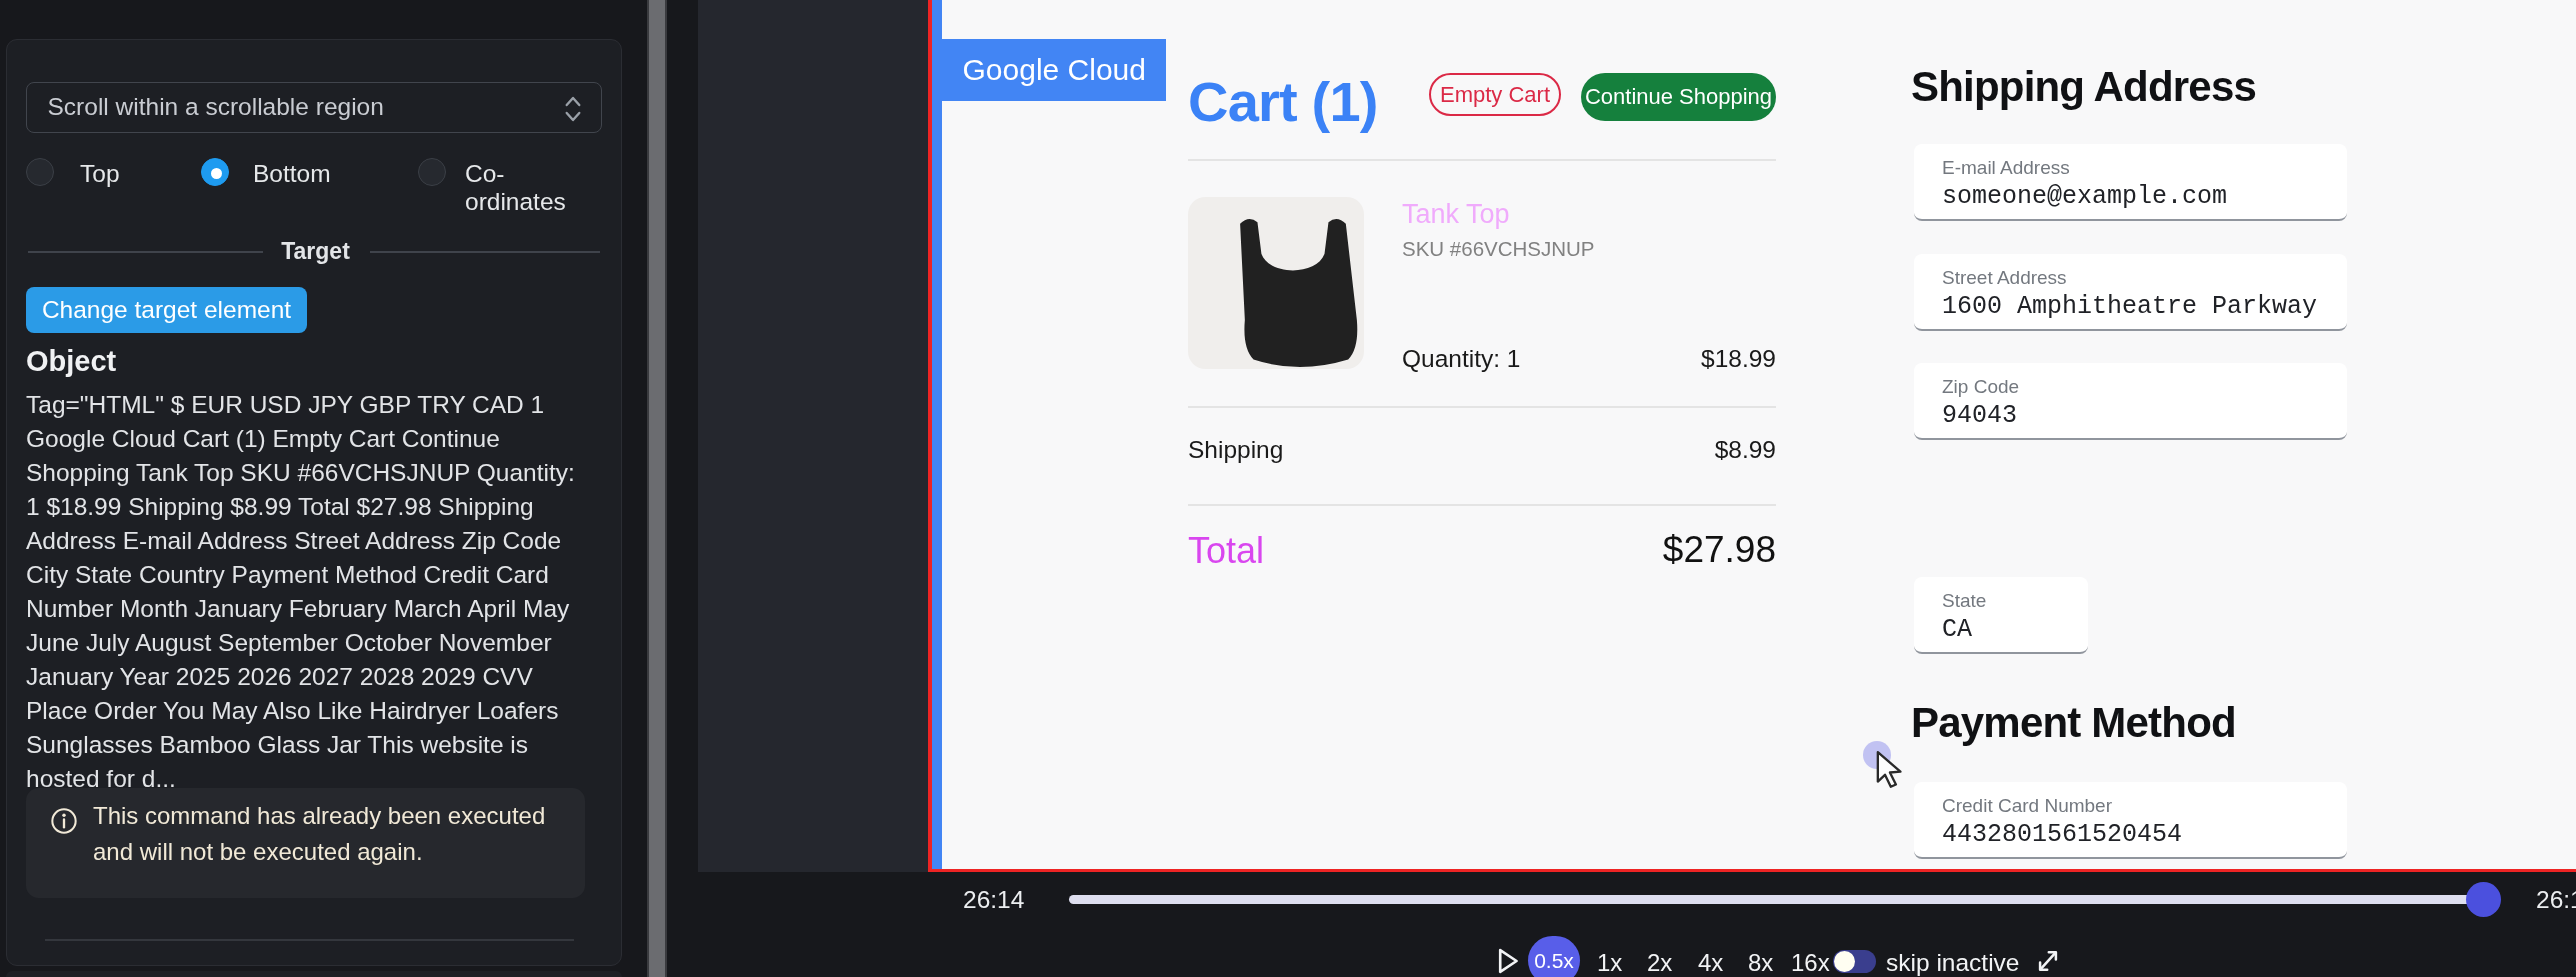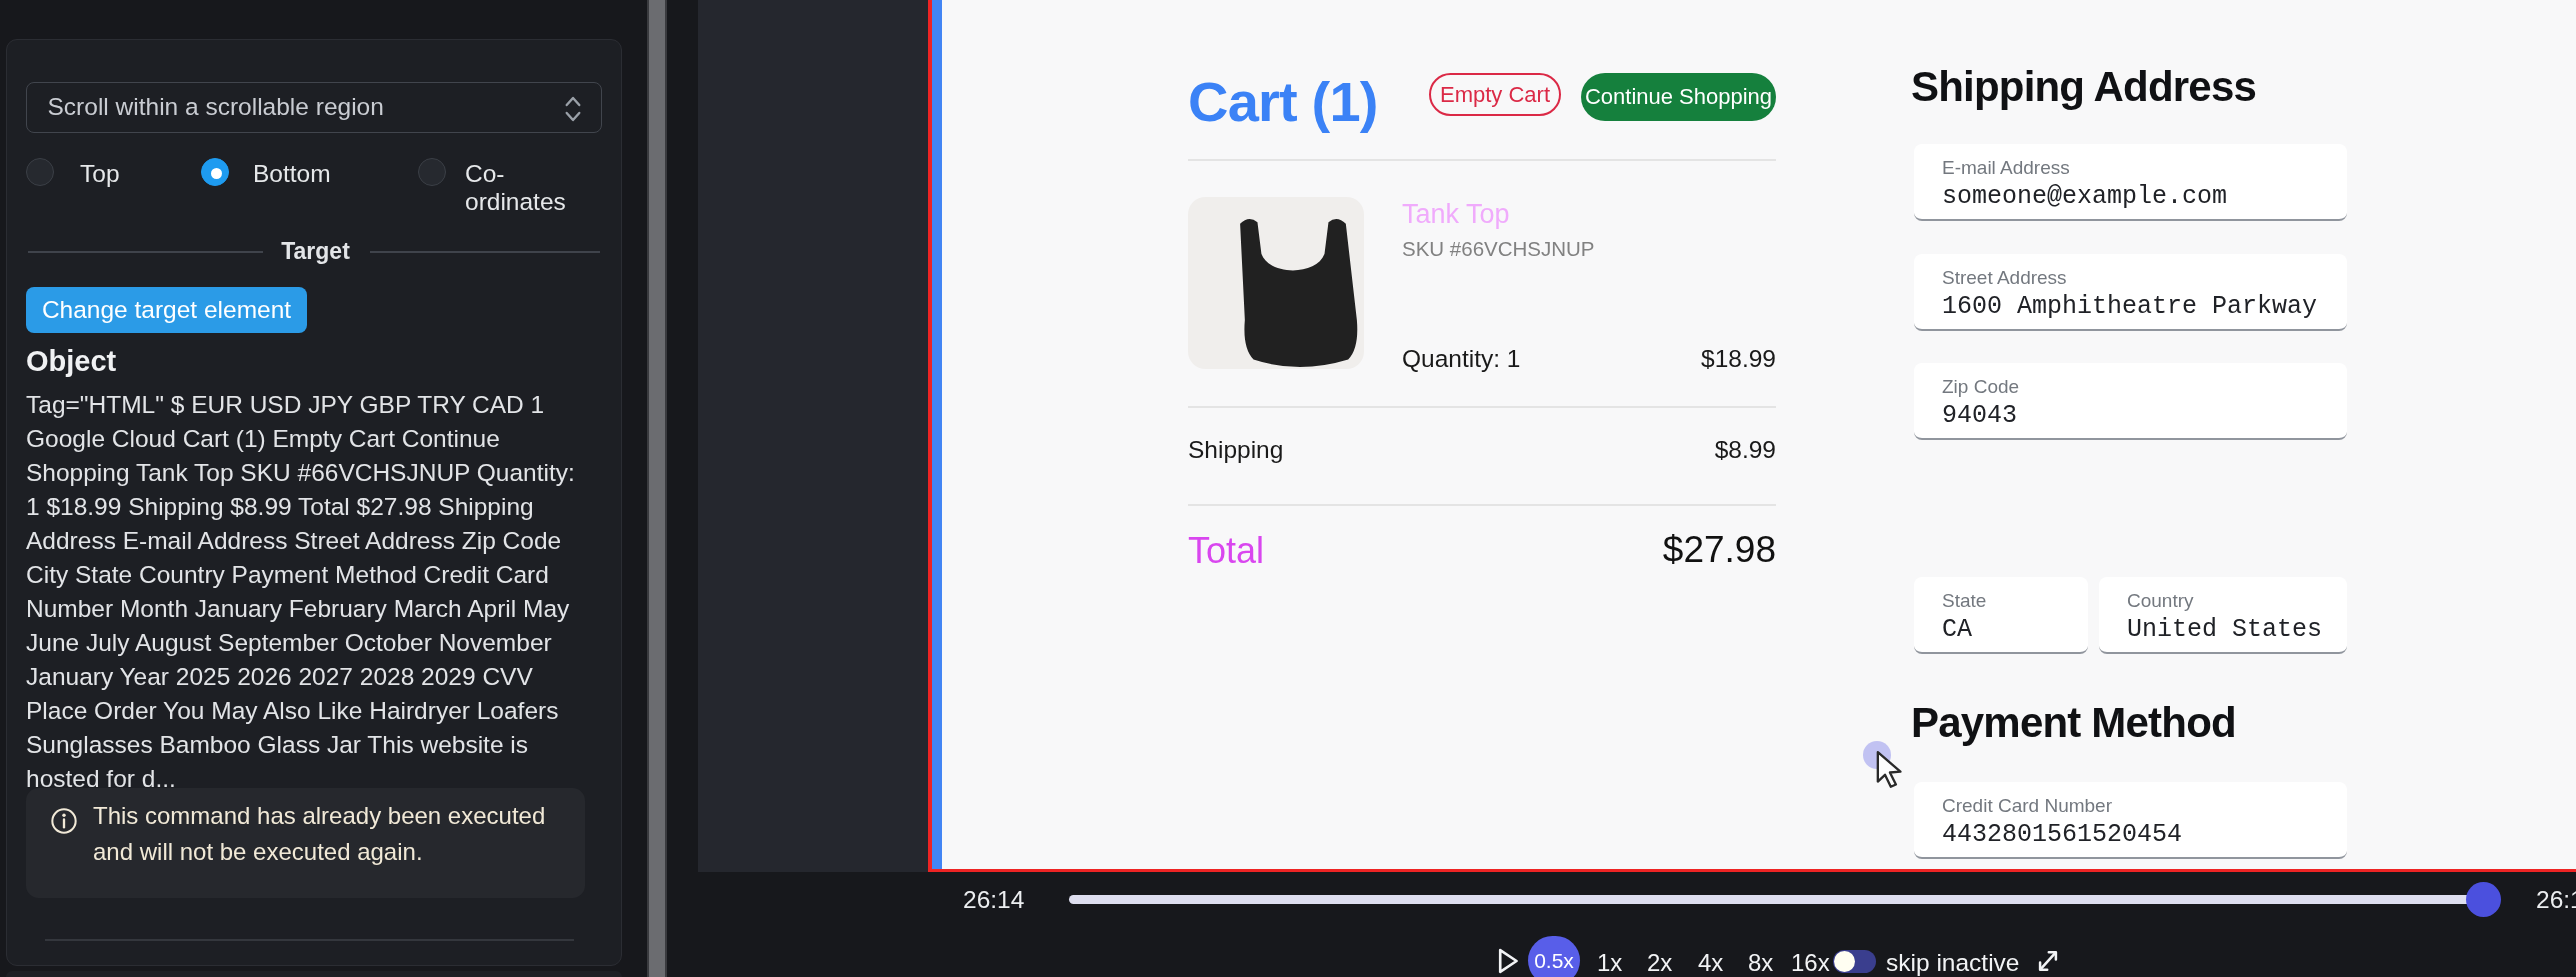--- a/index.html
+++ b/index.html
@@ -116,20 +116,21 @@
   </div>
 
   <div class="abs side-div"></div>
   <div class="abs scrollbar"></div>
 
   <div class="abs stage"></div>
   <div class="abs site"></div>
   <div class="abs hl-blue-v"></div>
   <div class="abs hl-red-v"></div>
   <div class="abs hl-red-h"></div>
+  <div class="abs badge">Google Cloud</div>
 
   <div class="abs cart-title">Cart (1)</div>
   <button class="abs btn-empty">Empty Cart</button>
   <button class="abs btn-continue">Continue Shopping</button>
 
   <div class="abs cart-div" style="top:159px;"></div>
 
   <div class="abs prod-img">
     <svg width="176" height="172" viewBox="0 0 223 218">
       <path d="M66 34 q11 -11 22 -2 l5 40 c10 28 70 28 80 0 l5 -40 q11 -9 22 2 l14 122 q3 36 -11 50 q-62 19 -120 0 q-14 -14 -11 -50 Z" fill="#212121"></path>
@@ -158,24 +159,20 @@
     <span class="fvalue">1600 Amphitheatre Parkway</span>
   </div>
   <div class="abs field" style="left:1914px;top:363px;width:433px;">
     <span class="flabel">Zip Code</span>
     <span class="fvalue">94043</span>
   </div>
   <div class="abs field" style="left:1914px;top:577px;width:174px;">
     <span class="flabel">State</span>
     <span class="fvalue">CA</span>
   </div>
-  <div class="abs field" style="left:2099px;top:577px;width:248px;">
-    <span class="flabel">Country</span>
-    <span class="fvalue">United States</span>
-  </div>
 
   <div class="abs sec-h" style="top:699px;">Payment Method</div>
   <div class="abs field" style="left:1914px;top:782px;width:433px;">
     <span class="flabel">Credit Card Number</span>
     <span class="fvalue">4432801561520454</span>
   </div>
 
   <div class="abs cursor-halo"></div>
   <svg class="abs cursor" width="35" height="38" viewBox="0 0 24 26">
     <path d="M4 1.5 L19.5 14.8 L12.3 15.4 L16.4 23.6 L12.9 25.2 L8.9 17 L4 21.6 Z" fill="#fdfdfd" stroke="#2a2a2a" stroke-width="1.6" stroke-linejoin="round"></path>

